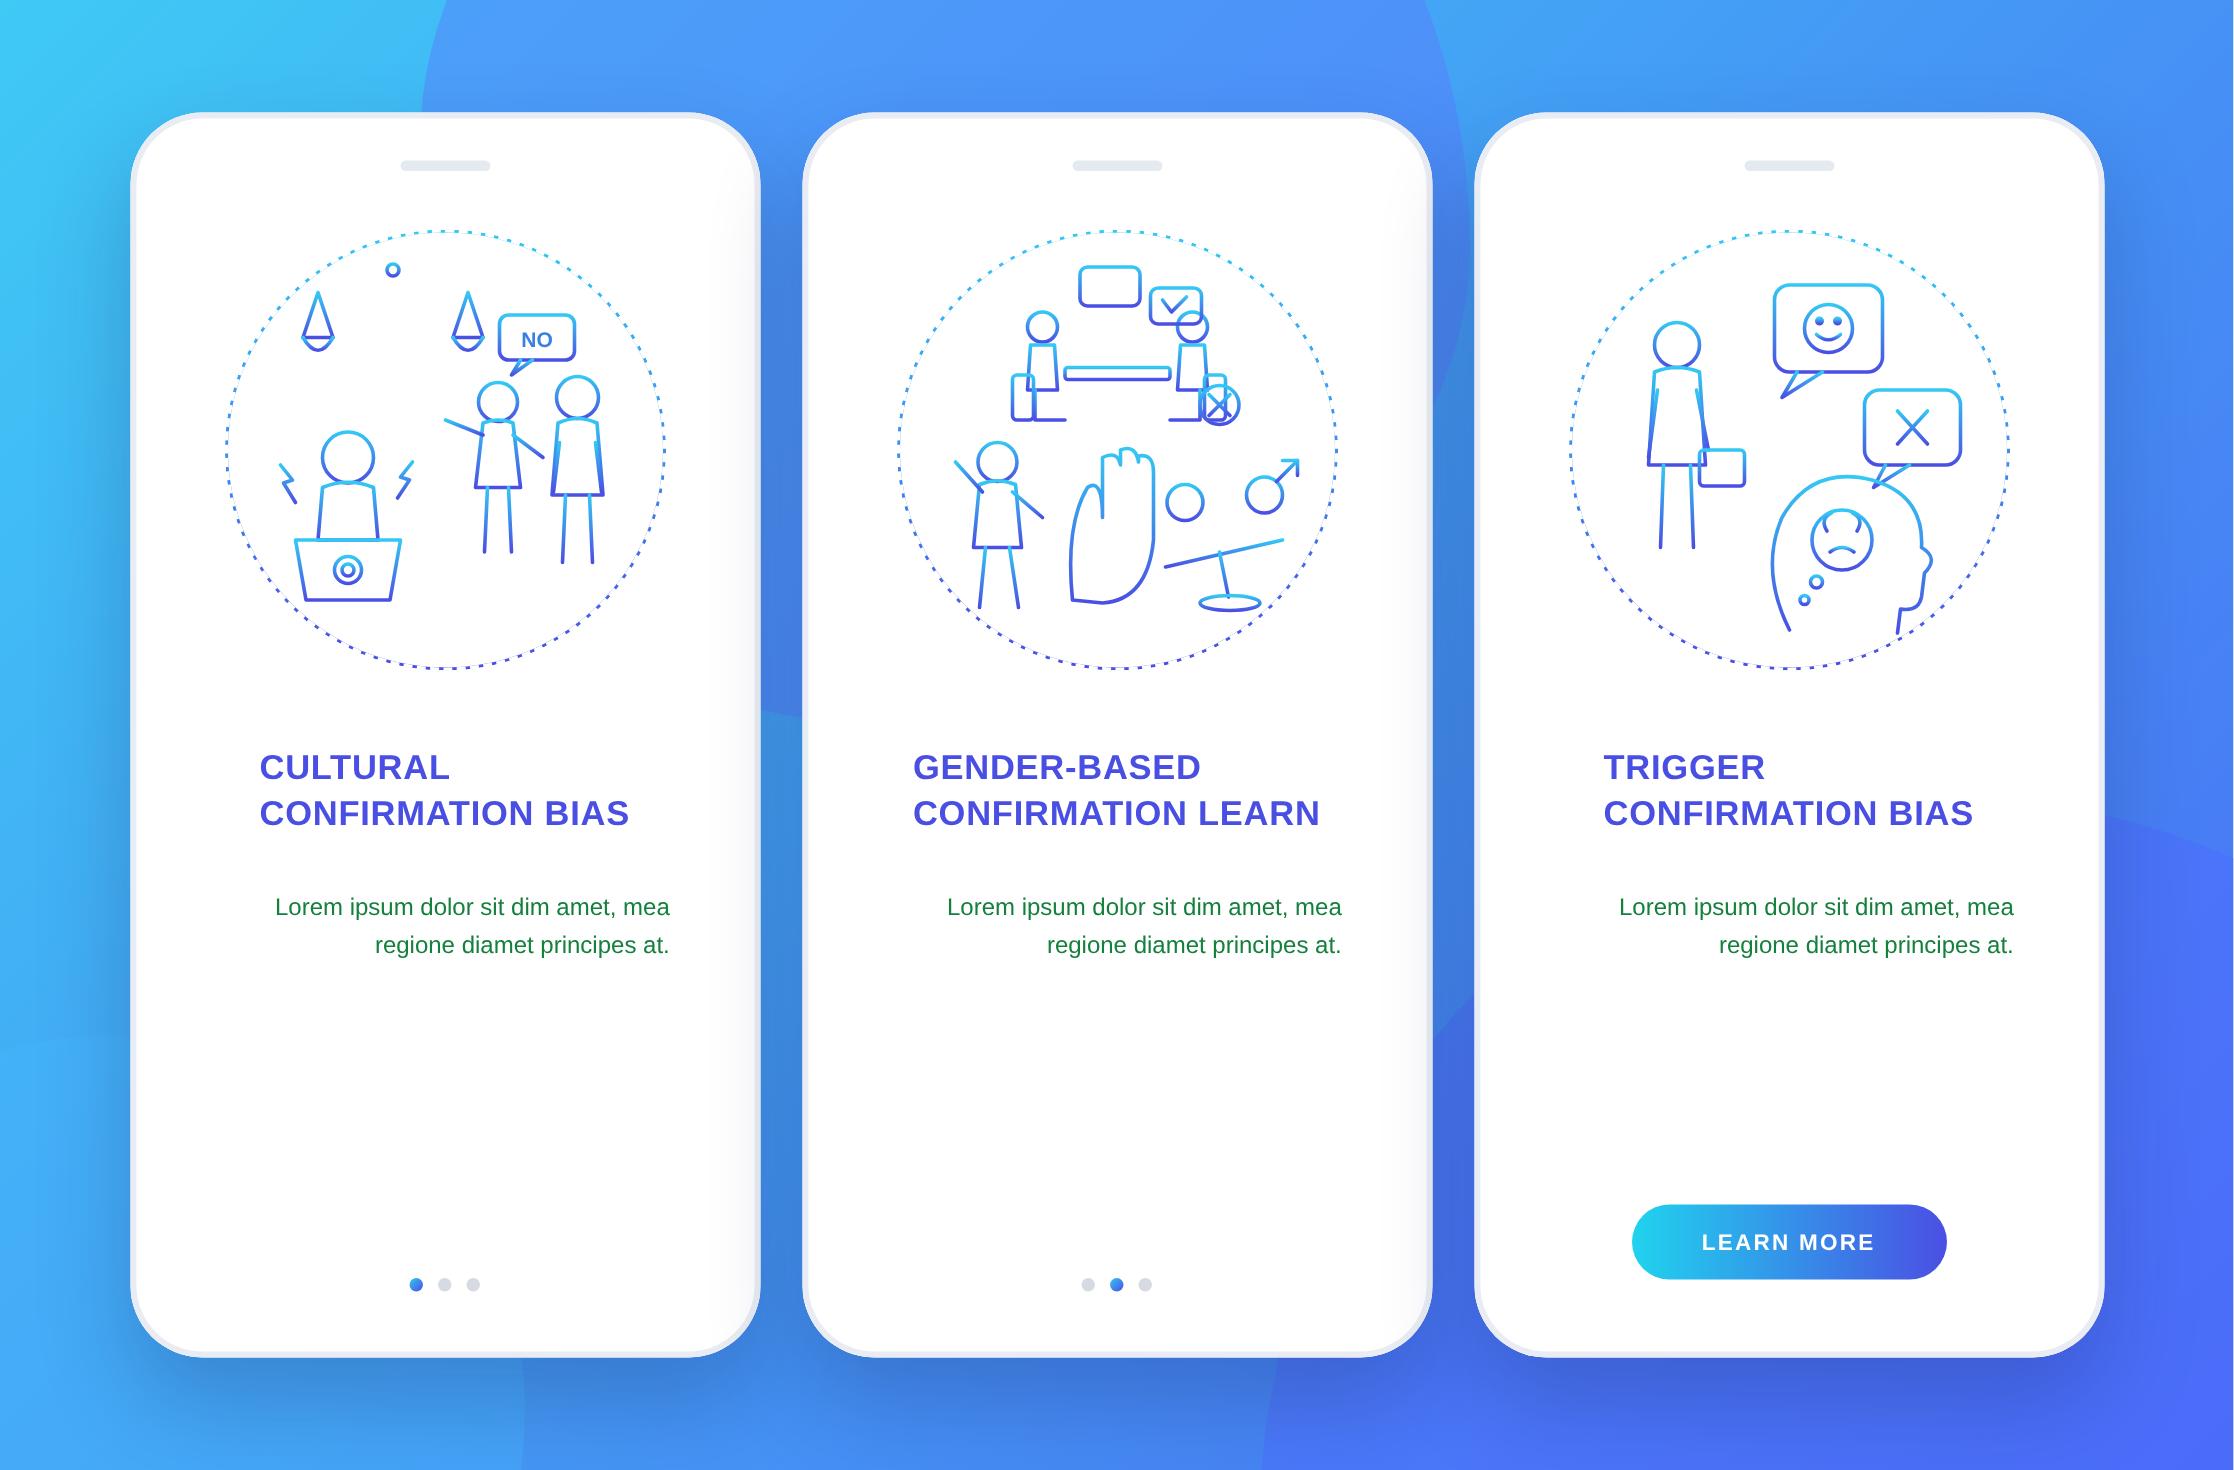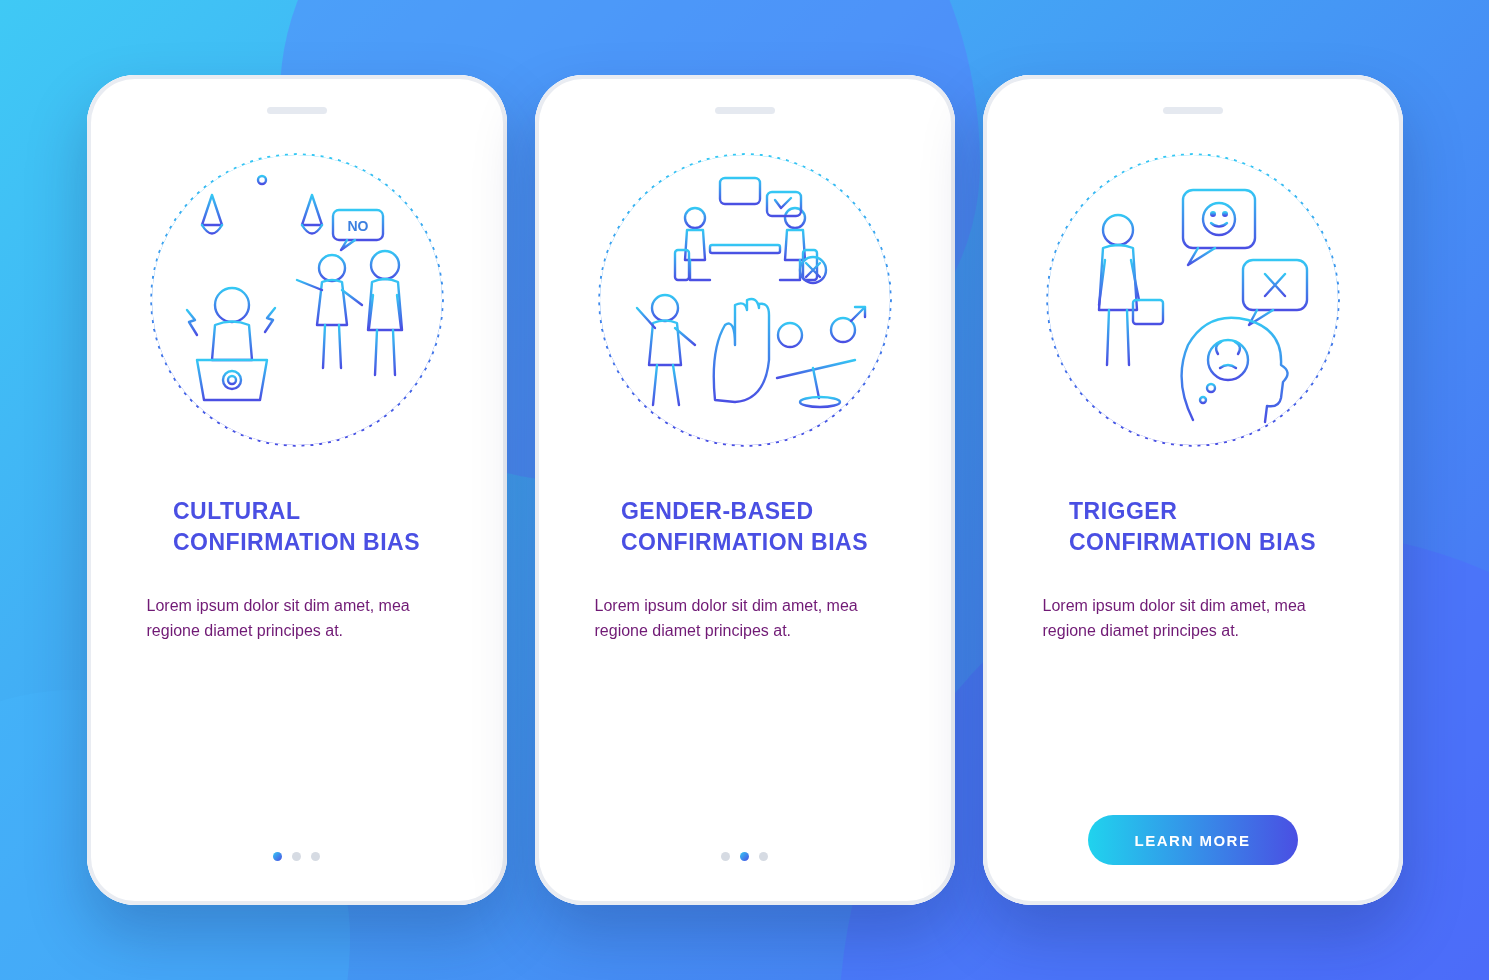--- a/index.html
+++ b/index.html
@@ -97,22 +97,22 @@
     font-weight: 800;
     letter-spacing: 0.5px;
     text-align: left;
     color: #4a4fe3;
     line-height: 1.35;
     margin-bottom: 36px;
     white-space: pre-line;
   }
   .card-body {
     font-size: 16px;
-    color: #701a75;
-    text-align: left;
+    color: #15803d;
+    text-align: right;
     line-height: 1.55;
     max-width: 300px;
   }
   .spacer { flex: 1; }
   .dots {
     display: flex;
     gap: 10px;
     margin-bottom: 10px;
   }
   .dot {
@@ -127,21 +127,21 @@
     width: 210px;
     height: 50px;
     border-radius: 26px;
     border: none;
     background: linear-gradient(90deg,#20d3ee,#4a4fe3);
     color: #ffffff;
     font-size: 15px;
     letter-spacing: 1.5px;
     font-weight: 600;
     cursor: pointer;
-    margin-bottom: 6px;
+    margin-bottom: 18px;
   }
   .illus-text {
     font: 700 14px sans-serif;
     fill: #3b7fe0 !important;
     stroke: none !important;
   }
 </style>
 </head>
 <body>
 
@@ -262,21 +262,21 @@
             <line x1="195" y1="197" x2="195" y2="215"></line>
             <line x1="187" y1="207" x2="203" y2="207"></line>
 
             <circle cx="248" cy="180" r="12"></circle>
             <line x1="256" y1="171" x2="270" y2="157"></line>
             <path d="M260 157 L270 157 L270 167"></path>
           </svg>
         </div>
       </div>
       <div class="card-title">GENDER-BASED
-CONFIRMATION BIAS</div>
+CONFIRMATION LEARN</div>
       <div class="card-body">Lorem ipsum dolor sit dim amet, mea regione diamet principes at.</div>
       <div class="spacer"></div>
       <div class="dots">
         <div class="dot"></div>
         <div class="dot active"></div>
         <div class="dot"></div>
       </div>
     </div>
 
     <div class="phone">

